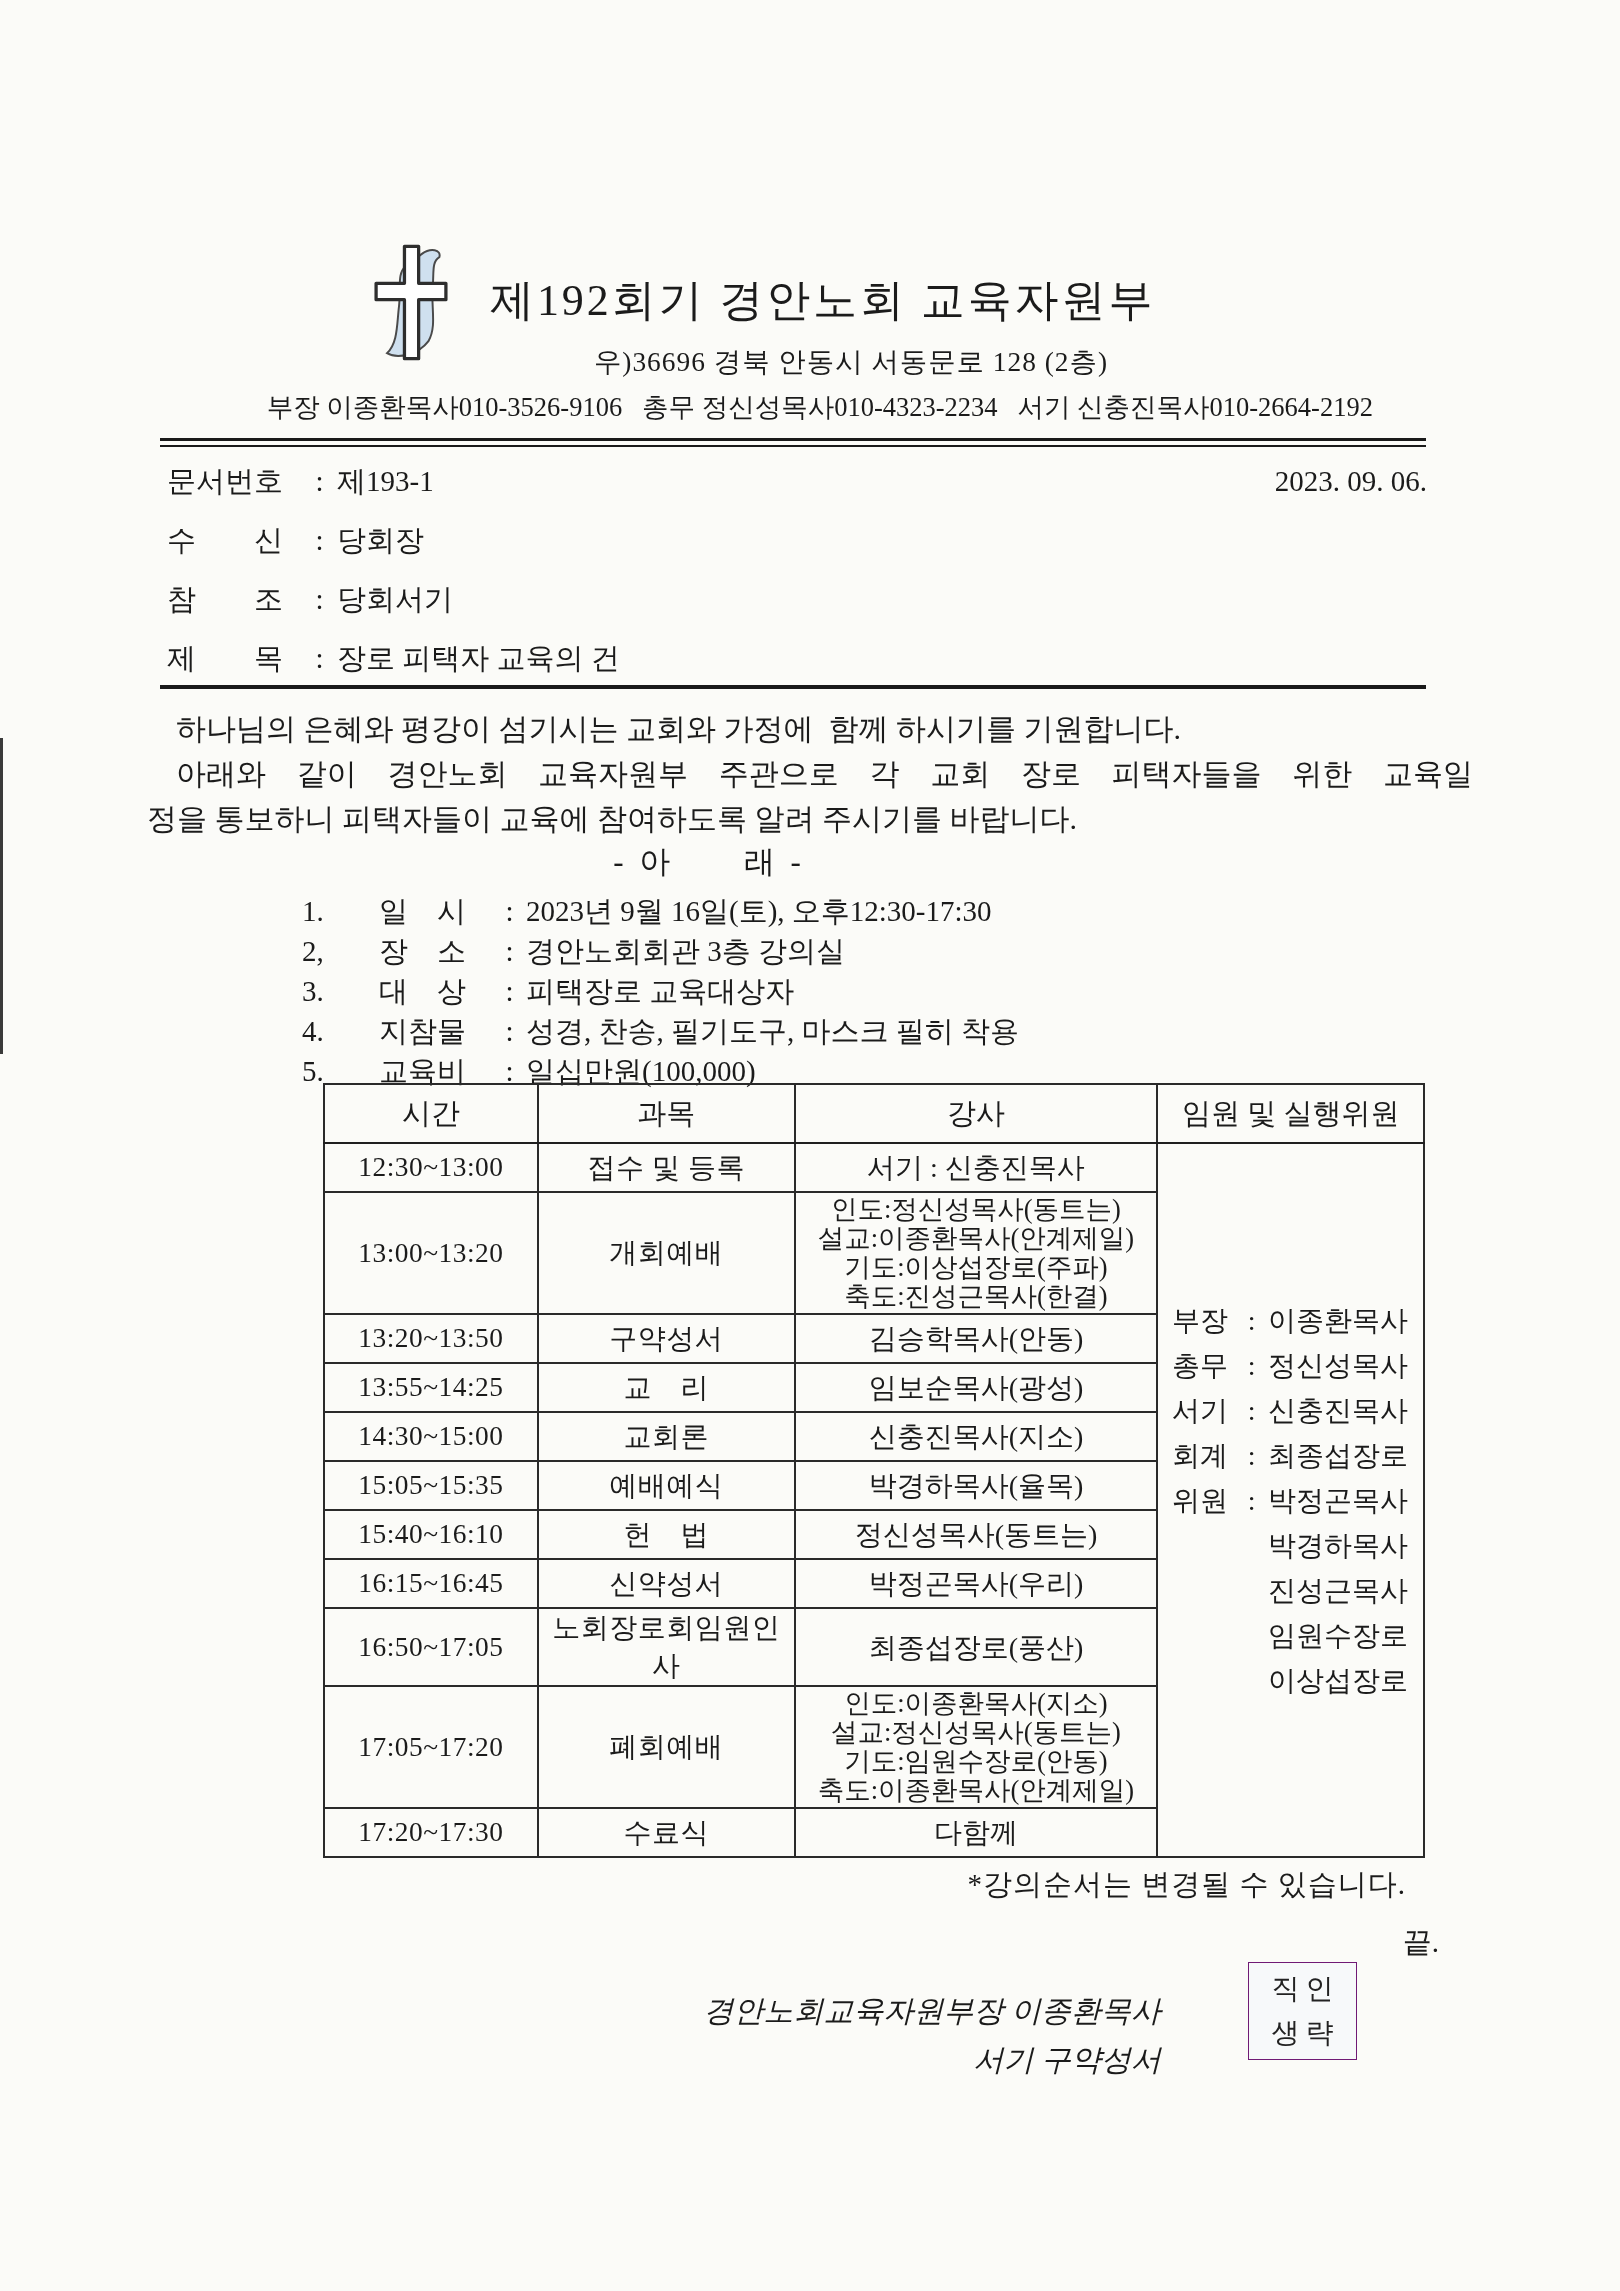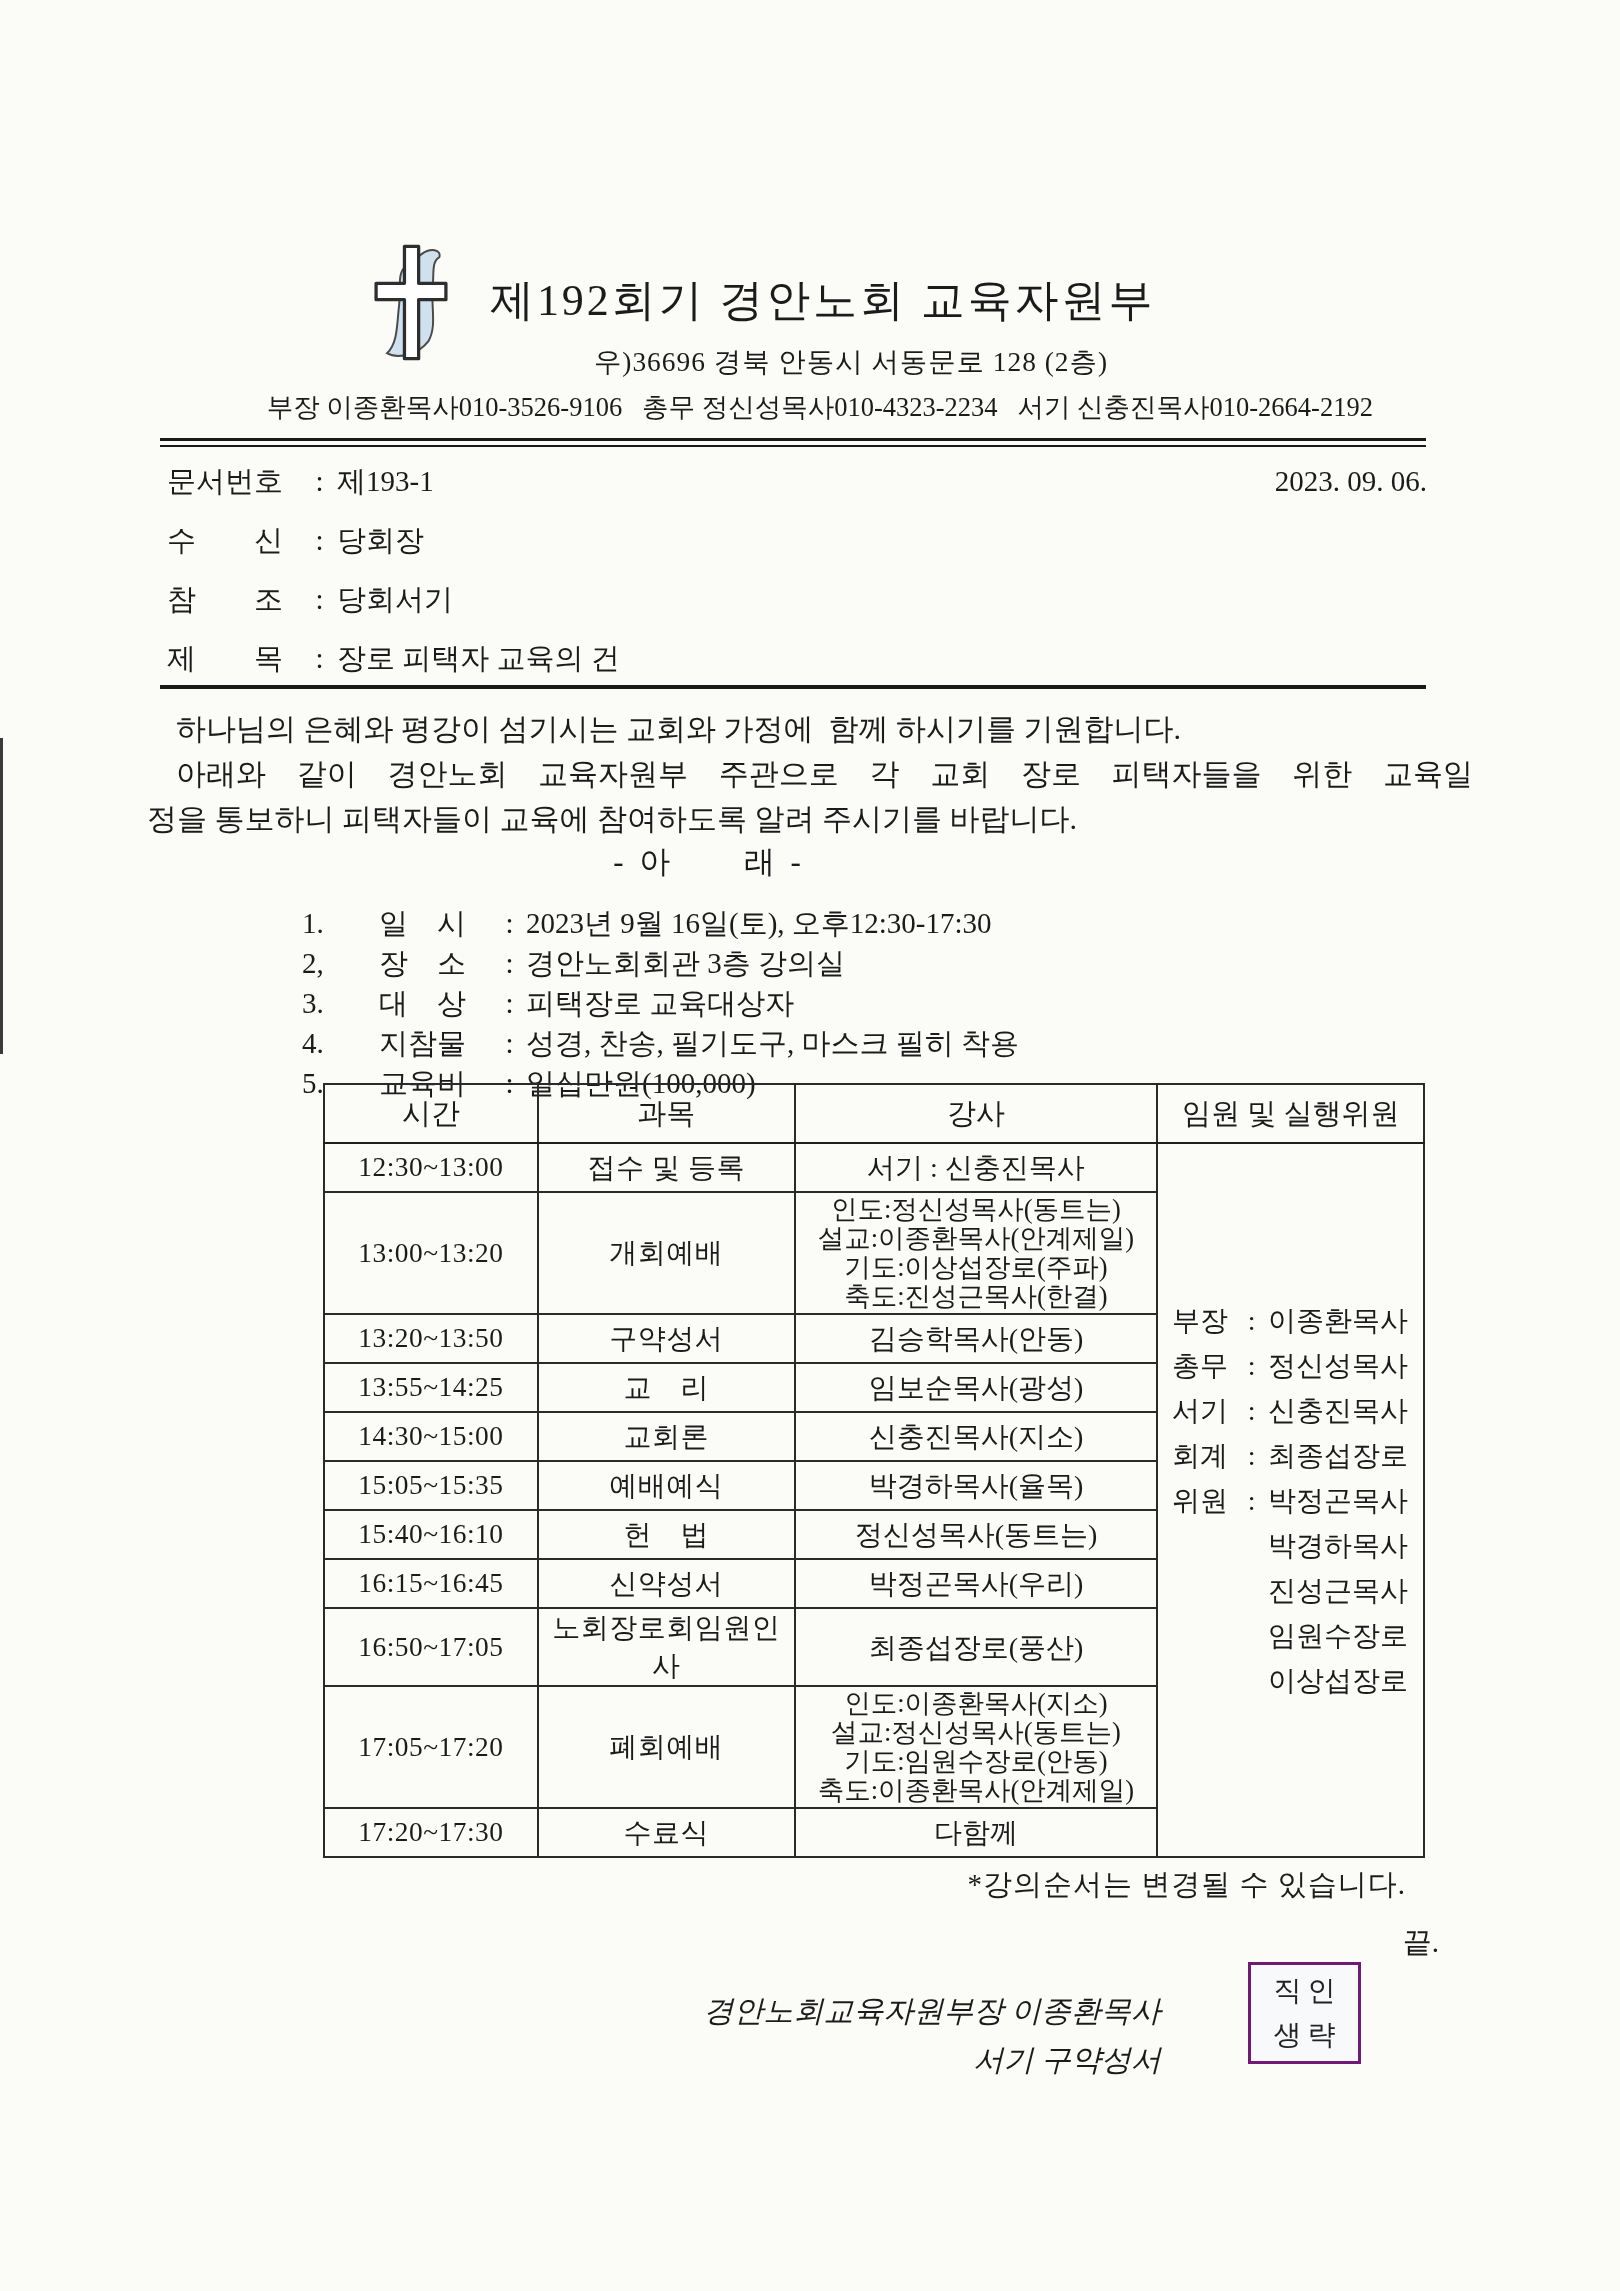--- a/index.html
+++ b/index.html
@@ -45,21 +45,21 @@
   .doc-date{margin-left:auto;white-space:pre;}
   
   .body-text{position:absolute;left:147px;top:706px;width:1326px;font-size:30px;line-height:45px;}
   .body-text .p1{white-space:pre-wrap;text-indent:29px;margin:0;}
   .body-text .p2a{display:block;text-indent:29px;text-align:justify;text-align-last:justify;}
   .body-text .p2b{display:block;}
   
   .details{position:absolute;left:302px;top:841px;width:814px;}
   .below-label{
     text-align:center;font-size:31px;letter-spacing:3.9px;
-    white-space:pre;margin-bottom:20px;
+    white-space:pre;margin-bottom:8px;
   }
   .detail-line{display:flex;font-size:29px;line-height:40px;}
   .li-no{width:41px;}
   .li-label{width:114px;white-space:pre;margin-left:36px;}
   .li-colon{width:33px;text-align:center;}
   .li-value{white-space:pre;}
   
   .sched{
     position:absolute;left:323px;top:1083px;width:1066px;
     border-collapse:collapse;table-layout:fixed;
@@ -88,21 +88,21 @@
   .cmt-role{width:63px;white-space:pre;}
   .cmt-colon{width:33px;text-align:center;}
   .cmt-name{white-space:pre;}
   
   .note{position:absolute;right:214px;top:1865px;font-size:29px;letter-spacing:1px;}
   .endmark{position:absolute;right:181px;top:1923px;font-size:29px;}
   .signatures{position:absolute;right:459px;top:1986px;text-align:right;font-size:30px;line-height:49px;}
   .sig-line{white-space:pre;font-style:italic;}
   .stamp{
     position:absolute;left:1248px;top:1962px;width:107px;height:96px;
-    border:3px solid #701a75;background:#f7f9fa;
+    border:1px solid #701a75;background:#f7f9fa;
     display:flex;flex-direction:column;justify-content:center;align-items:center;
     font-size:28px;line-height:44px;letter-spacing:5.9px;text-indent:5.9px;color:#222;
   }
 </style>
 </head>
 <body>
 
 <div class="page">
 
   <div class="logo">

